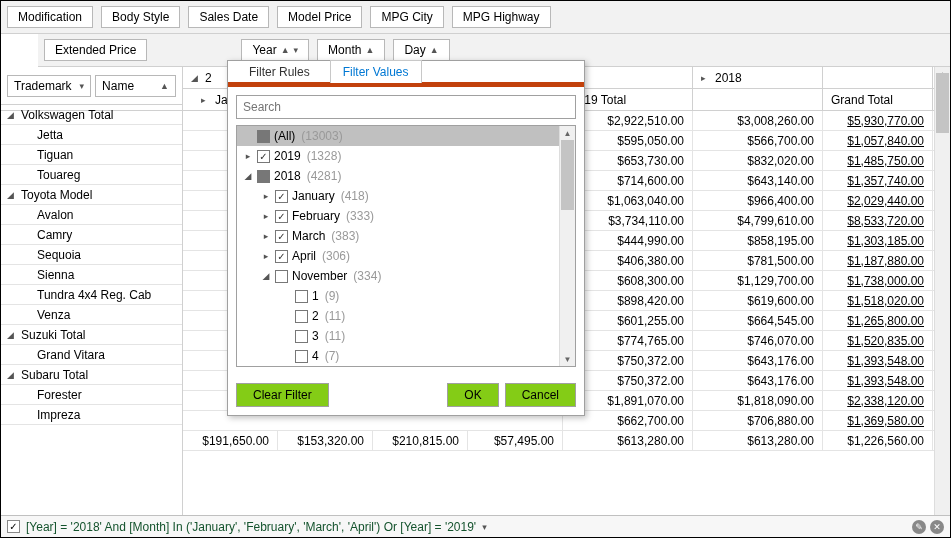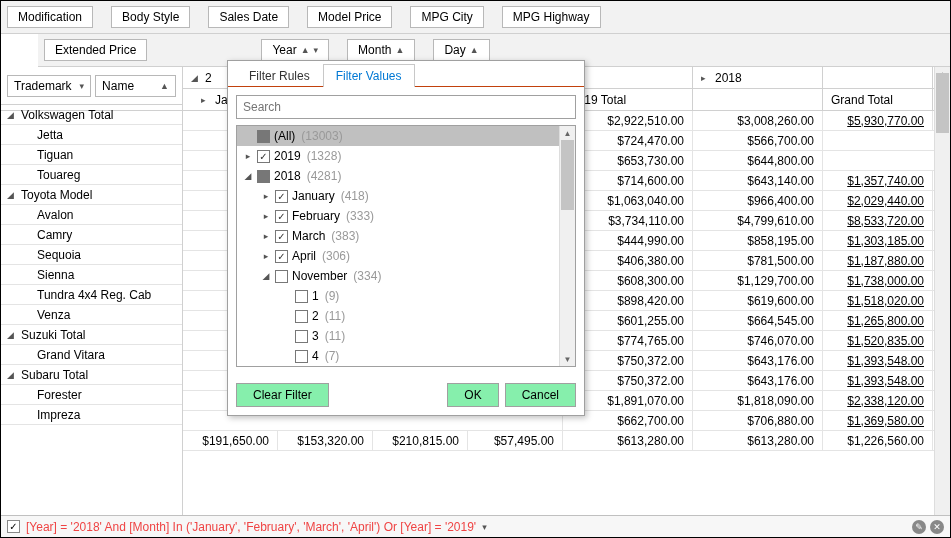--- a/index.html
+++ b/index.html
@@ -1,18 +1,18 @@
 <!DOCTYPE html>
 <html><head>
 <meta charset="utf-8">
 <style>
   * { box-sizing: border-box; margin: 0; padding: 0; font-family: "Segoe UI", Arial, sans-serif; font-size: 12px; }
   body { background: #fff; width: 951px; height: 538px; overflow: hidden; position: relative; border:1px solid #000;}
   
-  .field-bar { display: flex; gap: 18px; padding: 5px 6px; border-bottom: 1px solid #d0d0d0; background: #f2f2f2; }
+  .field-bar { display: flex; gap: 8px; padding: 5px 6px; border-bottom: 1px solid #d0d0d0; background: #f2f2f2; }
   .field-bar.second { border-bottom: 1px solid #d0d0d0; margin-left: 37px; }
   .field-btn { background: #fff; border: 1px solid #b8b8b8; padding: 3px 10px; cursor: pointer; }
   .field-btn.small { display:flex; align-items:center; gap:4px; }
   .caret { font-size:9px; color:#555; }
   
   .grid-area { display: flex; height: 458px; }
   .filter-combo { background:#fff; border:1px solid #b8b8b8; padding:3px 6px; display:flex; align-items:center; gap:8px; cursor:pointer;}
   .filter-combo .caret { margin-left:auto; }
   
   .row-labels { flex:0 0 194px; overflow:hidden;}
@@ -33,45 +33,45 @@
   .dcell { border-right:1px solid #e4e4e4; height:100%; display:flex; align-items:center; justify-content:flex-end; padding:0 8px;}
   .dcell.blank{width:380px;} .dcell.c1{width:130px;} .dcell.c2{width:130px;} .dcell.c3{width:110px;text-decoration:underline;}
   .lastrow .dcell{width:95px;}
   
   .vscroll { position:absolute; right:0; top:0; width:16px; height:100%; background:#f0f0f0; border-left:1px solid #ddd;}
   .vscroll .thumb{ position:absolute; left:1px; right:1px; top:6px; height:60px; background:#c4c4c4;}
   .vscroll .arr{ position:absolute; left:0; right:0; height:14px; display:flex; align-items:center; justify-content:center; font-size:8px; color:#666;}
   
   .footer { position:absolute; bottom:0; left:0; right:0; height:22px; border-top:1px solid #c0c0c0; background:#f7f7f7; display:flex; align-items:center; padding:0 6px; gap:6px;}
   .footer .chk { width:13px; height:13px; border:1px solid #888; background:#fff; display:flex; align-items:center; justify-content:center; font-size:10px;}
-  .footer .txt { color:#ef4444;}
+  .footer .txt { color:#14532d;}
   .footer .right-icons{ margin-left:auto; display:flex; gap:4px;}
   .footer .ricon{ width:14px; height:14px; border-radius:50%; background:#888; color:#fff; display:flex; align-items:center; justify-content:center; font-size:9px; cursor:pointer;}
   
   
   .popup { position:absolute; left:226px; top:59px; width:358px; background:#fff; border:1px solid #a0a0a0; box-shadow:2px 2px 6px rgba(0,0,0,0.25); z-index:10;}
-  .popup-tabs { display:flex; height:26px; border-bottom:1px solid #c2410c; align-items:flex-end; padding-left:8px; gap:0;}
+  .popup-tabs { display:flex; height:26px; border-bottom:5px solid #c2410c; align-items:flex-end; padding-left:8px; gap:7px;}
   .ptab { padding:4px 12px; border:1px solid transparent; border-bottom:none; cursor:pointer; color:#333; position:relative; top:1px;}
   .ptab.active { color:#0078d4; border-color:#c8c8c8; background:#fff;}
   .popup-body { padding:8px;}
   .searchbox { width:100%; border:1px solid #a0a0a0; padding:4px 6px; color:#888;}
   .tree-box { border:1px solid #a0a0a0; margin-top:6px; height:242px; position:relative; overflow:hidden;}
   .tree-list { position:absolute; left:0; top:0; right:16px; bottom:0; overflow:hidden;}
   .titem { height:20px; display:flex; align-items:center; gap:4px; padding-left:6px;}
   .titem.sel { background:#c0c0c0;}
   .titem.l1{padding-left:24px;} .titem.l2{padding-left:44px;}
   .tchk { width:13px; height:13px; border:1px solid #777; background:#fff; display:flex; align-items:center; justify-content:center; font-size:10px; color:#333;}
   .tchk.some{background:#777;}
   .texp{width:10px; font-size:9px; color:#555; cursor:pointer; display:inline-block; text-align:center;}
   .tcount{color:#999; margin-left:2px;}
   .tree-scroll{ position:absolute; right:0; top:0; width:16px; bottom:0; background:#f0f0f0; border-left:1px solid #ddd;}
   .tree-scroll .tthumb{position:absolute; left:1px; right:1px; top:14px; height:70px; background:#c4c4c4;}
   .tree-scroll .tarr{position:absolute; left:0; right:0; height:14px; display:flex; align-items:center; justify-content:center; font-size:8px; color:#666;}
   .popup-footer{ display:flex; padding:8px; gap:6px; align-items:center;}
-  .popup-footer .pbtn{ border:1px solid #a0a0a0; background:#86efac; padding:4px 16px; cursor:pointer;}
+  .popup-footer .pbtn{ border:1px solid #a0a0a0; background:#84cc16; padding:4px 16px; cursor:pointer;}
   .popup-footer .spacer{flex:1;}
 </style>
 </head>
 <body>
 
 <div class="field-bar">
   <button class="field-btn">Modification</button>
   <button class="field-btn">Body Style</button>
   <button class="field-btn">Sales Date</button>
   <button class="field-btn">Model Price</button>
@@ -204,27 +204,29 @@
     </div>
     <div id="datarows" class="data-rows">
         <div class="drow">
           <div class="dcell blank"></div>
           <div class="dcell c1">$2,922,510.00</div>
           <div class="dcell c2">$3,008,260.00</div>
           <div class="dcell c3">$5,930,770.00</div>
         </div>
         <div class="drow">
           <div class="dcell blank"></div>
-          <div class="dcell c1">$724,470.00</div>
+          <div class="dcell c1">$595,050.00</div>
           <div class="dcell c2">$566,700.00</div>
+          <div class="dcell c3">$1,057,840.00</div>
         </div>
         <div class="drow">
           <div class="dcell blank"></div>
           <div class="dcell c1">$653,730.00</div>
-          <div class="dcell c2">$644,800.00</div>
+          <div class="dcell c2">$832,020.00</div>
+          <div class="dcell c3">$1,485,750.00</div>
         </div>
         <div class="drow">
           <div class="dcell blank"></div>
           <div class="dcell c1">$714,600.00</div>
           <div class="dcell c2">$643,140.00</div>
           <div class="dcell c3">$1,357,740.00</div>
         </div>
         <div class="drow">
           <div class="dcell blank"></div>
           <div class="dcell c1">$1,063,040.00</div>

